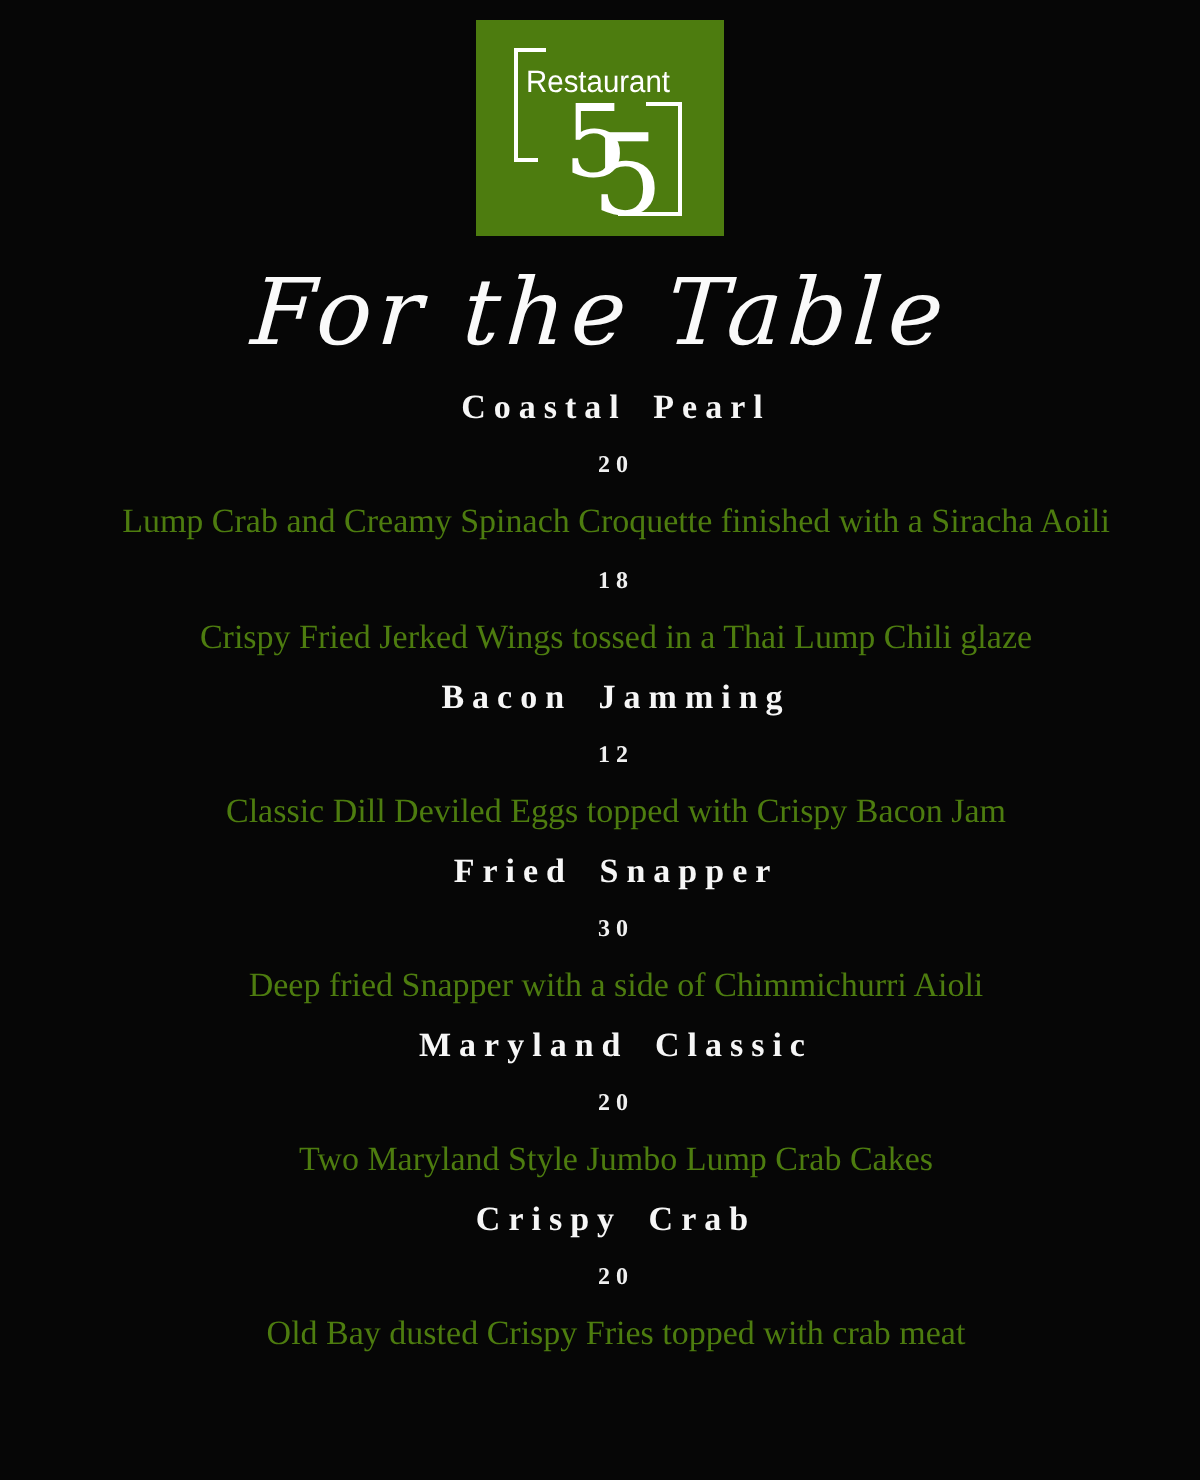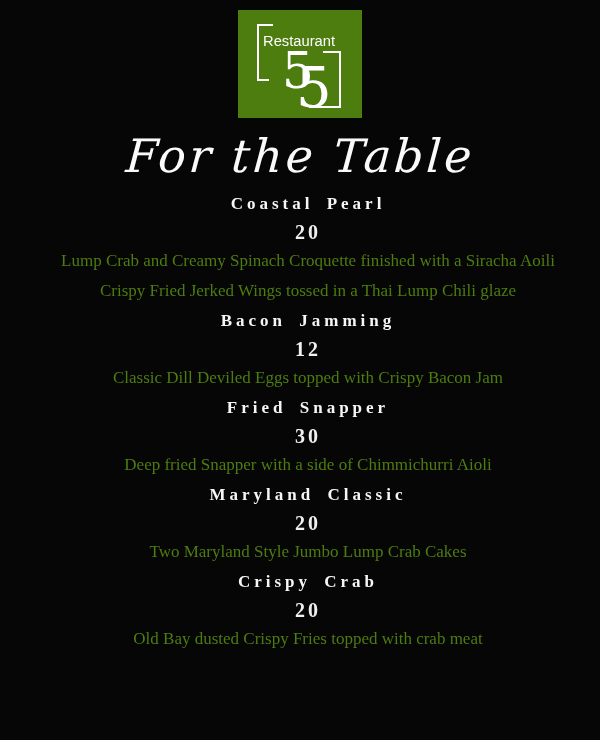--- a/index.html
+++ b/index.html
@@ -71,21 +71,21 @@
   .item-name {
     font-size: 17px;
     font-weight: 700;
     letter-spacing: 4px;
     word-spacing: 5px;
     color: #f6f6f6;
     margin: 0 0 7px 0;
     line-height: 22px;
   }
   .item-price {
-    font-size: 20px;
+    font-size: 12px;
     font-weight: 700;
     letter-spacing: 3px;
     color: #f0f0f0;
     margin: 0 0 8px 0;
     line-height: 20px;
   }
   .item-desc {
     font-size: 17px;
     font-weight: 400;
     color: #4d7c0f;
@@ -117,20 +117,21 @@
 
   <div class="items">
 
     <section class="item">
       <h2 class="item-name">Coastal Pearl</h2>
       <div class="item-price">20</div>
       <p class="item-desc">Lump Crab and Creamy Spinach Croquette finished with a Siracha Aoili</p>
     </section>
 
     <section class="item">
+      <div class="item-price">18</div>
       <p class="item-desc">Crispy Fried Jerked Wings tossed in a Thai Lump Chili glaze</p>
     </section>
 
     <section class="item">
       <h2 class="item-name">Bacon Jamming</h2>
       <div class="item-price">12</div>
       <p class="item-desc">Classic Dill Deviled Eggs topped with Crispy Bacon Jam</p>
     </section>
 
     <section class="item">

